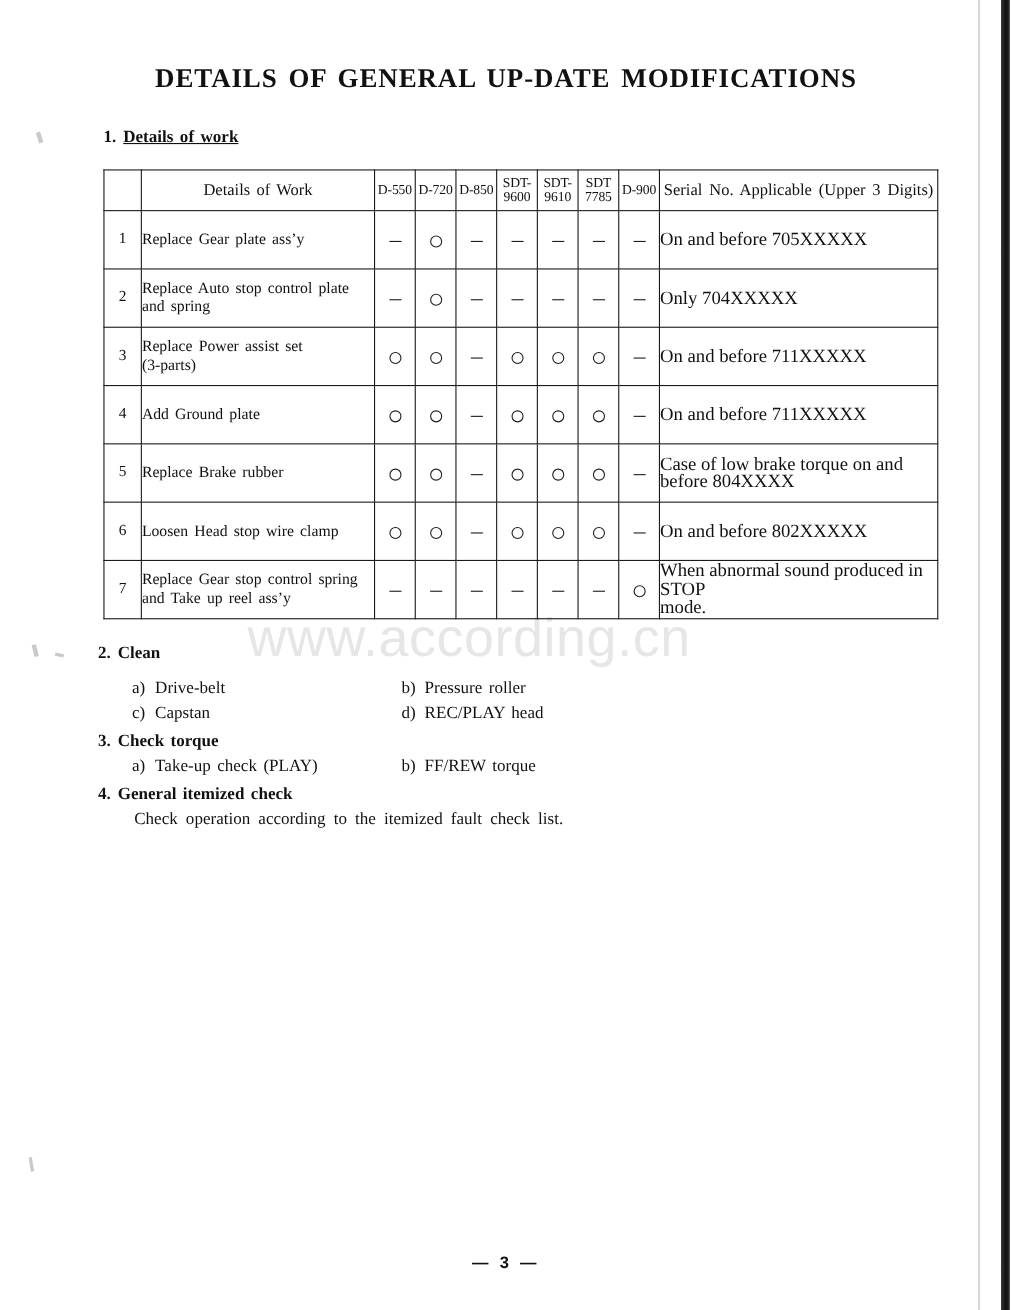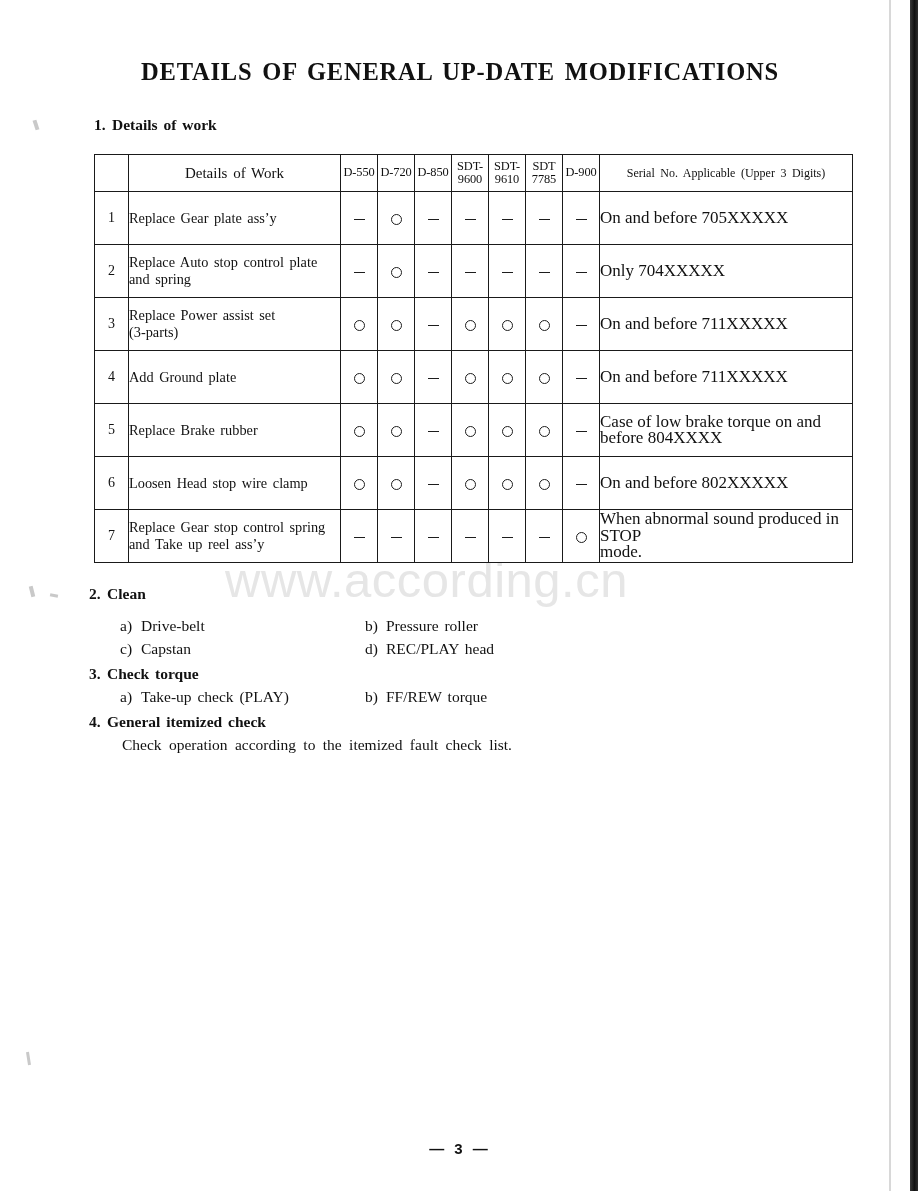--- a/index.html
+++ b/index.html
@@ -77,21 +77,21 @@
     position: absolute;
     font-weight: bold;
     font-size: 15.5px;
     word-spacing: 2px;
     white-space: nowrap;
   }
   .section-num {
     display: inline-block;
     width: 18px;
   }
-  #section-1-heading { left: 94px;  top: 116px; }
+  #section-1-heading { left: 94px;  top: 116px; text-decoration: underline; }
   #section-2-heading { left: 89px;  top: 585px; }
   #section-3-heading { left: 89px;  top: 665px; }
   #section-4-heading { left: 89px;  top: 713px; }
 
   
   .sub-list {
     position: absolute;
     font-size: 15.5px;
     word-spacing: 2px;
   }
@@ -151,21 +151,21 @@
   thead td, thead th {
     height: 36px;
     text-align: center;
     font-weight: bold;
   }
   #th-details-of-work {
     font-size: 15px;
     word-spacing: 2px;
   }
   #th-serial-no {
-    font-size: 12px;
+    font-size: 15px;
     word-spacing: 2.5px;
   }
   .model-head {
     font-size: 12.4px;
     line-height: 13.5px;
     letter-spacing: -0.1px;
   }
   .model-head .mh-l2 { display: block; }
 
   tbody tr { height: 53px; }

